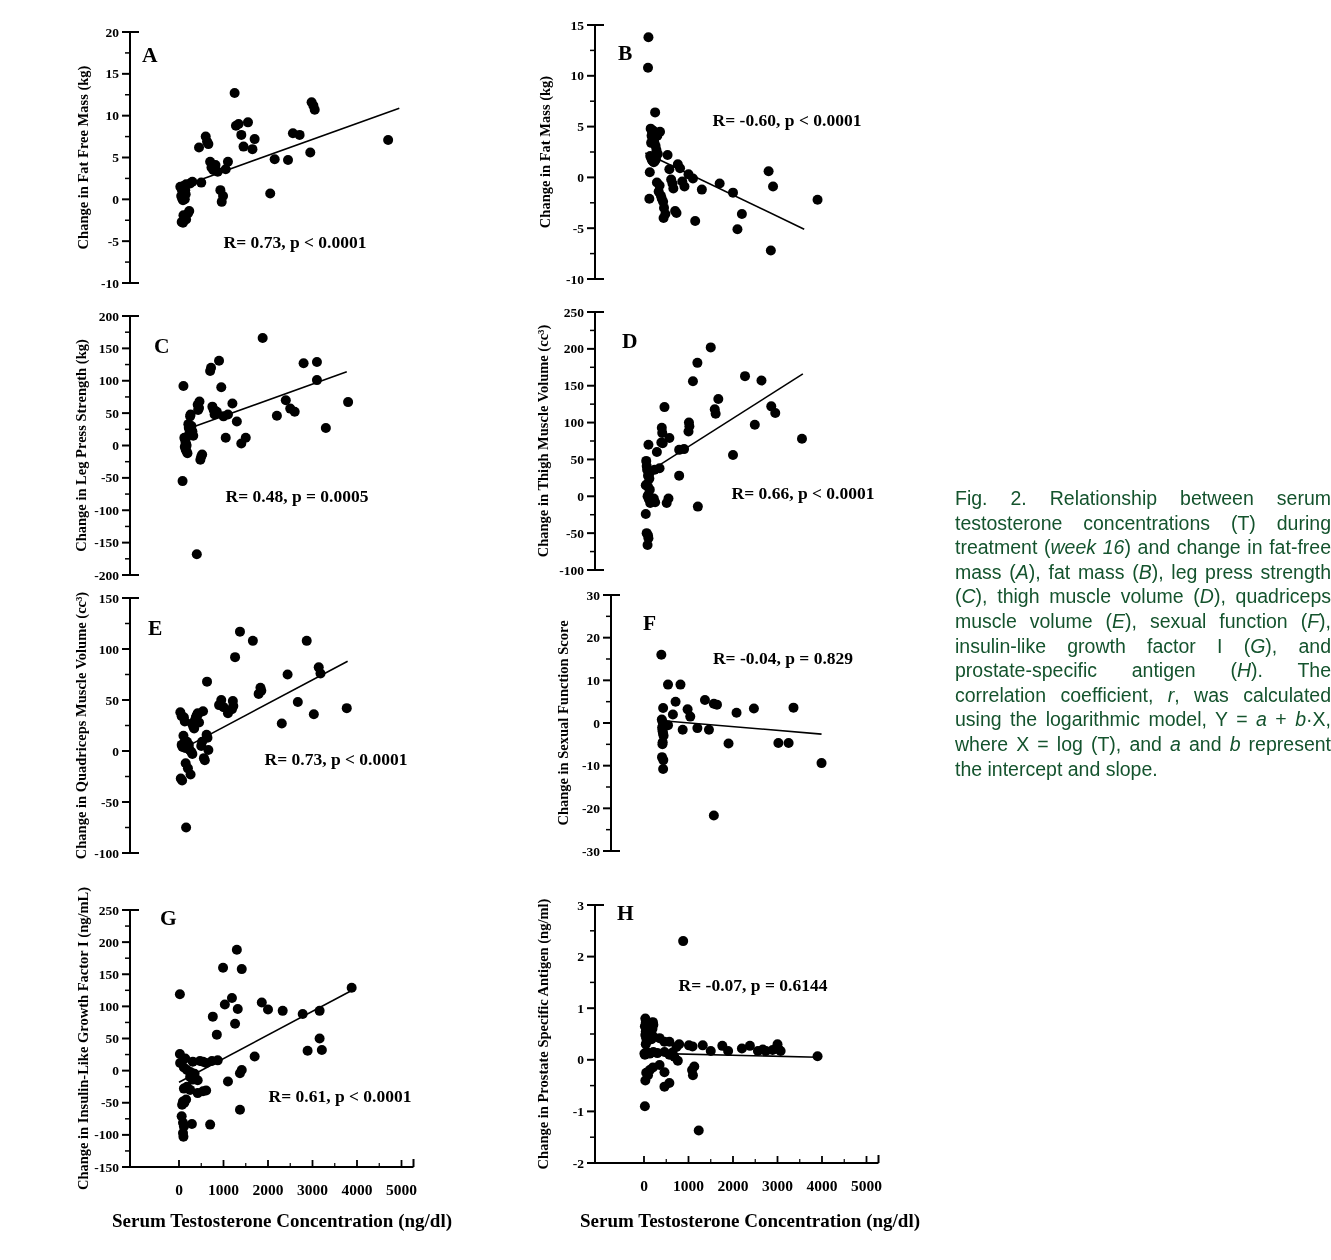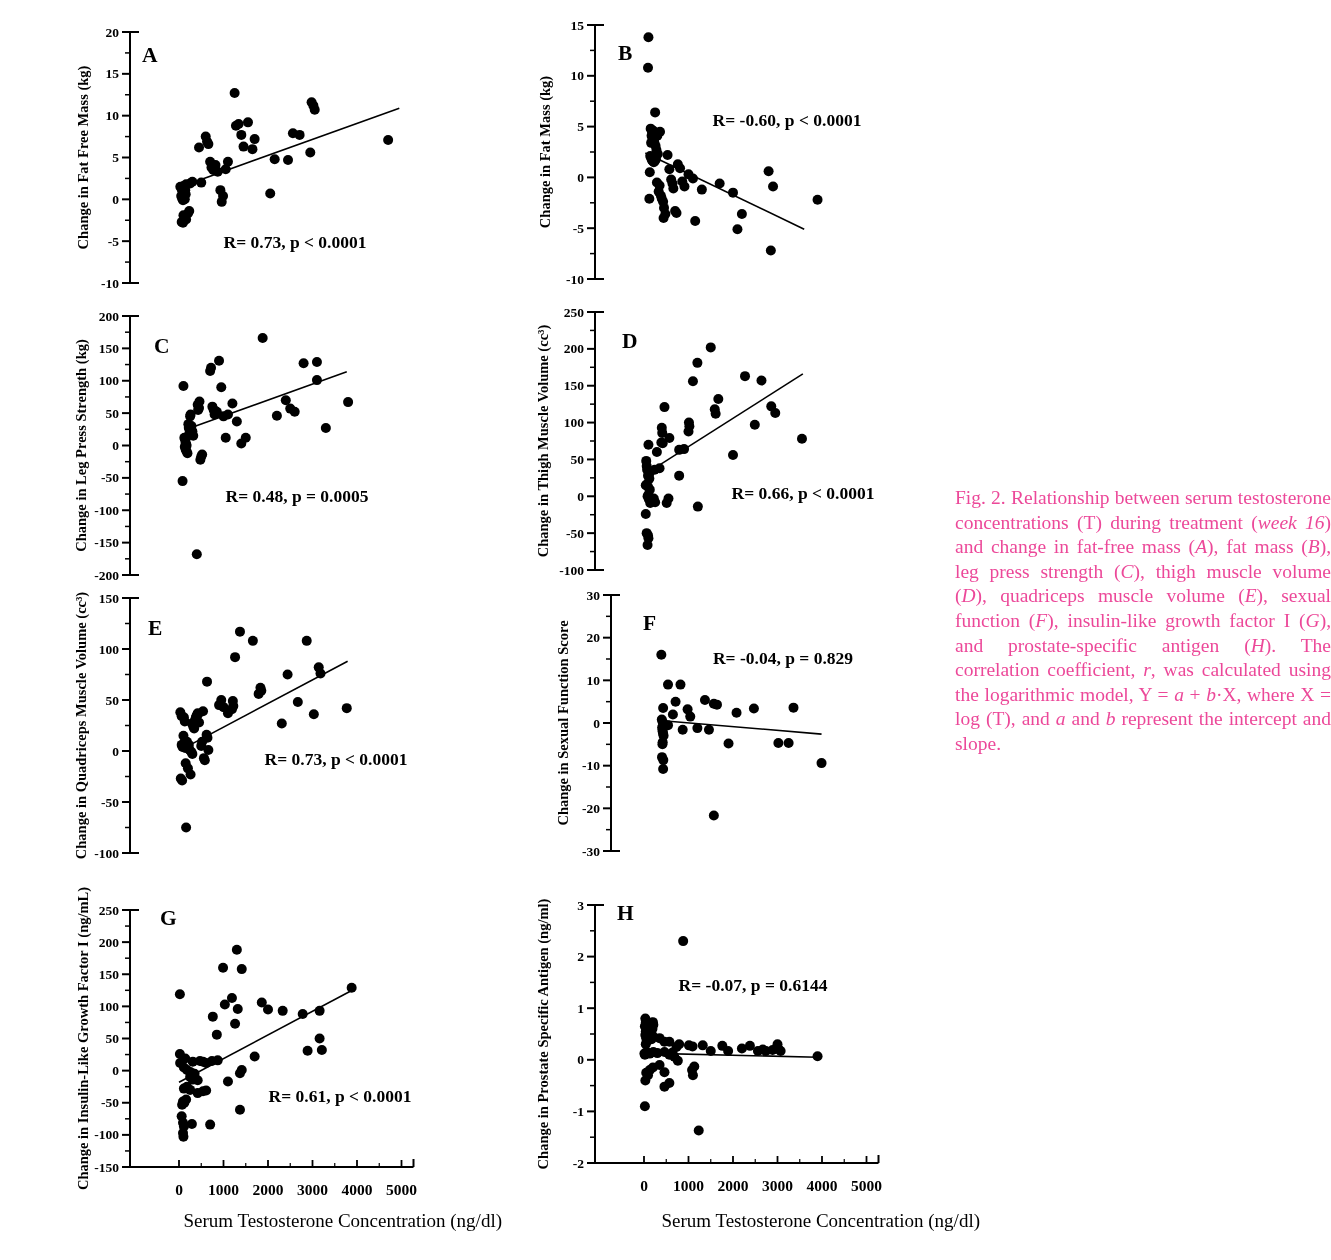--- a/index.html
+++ b/index.html
@@ -3,27 +3,27 @@
 <meta charset="utf-8">
 <style>
   html,body{margin:0;padding:0;}
   body{
     width:1331px;height:1260px;position:relative;background:#ffffff;
     font-family:"Liberation Serif",serif;overflow:hidden;
   }
   .panel{position:absolute;text-decoration:underline;}
   svg text{font-family:"Liberation Serif",serif;font-weight:bold;fill:#000;}
   .xtitle{
-    position:absolute;text-align:right;font-weight:normal;font-size:19px;
+    position:absolute;text-align:center;font-weight:bold;font-size:19px;
     color:#000;font-family:"Liberation Serif",serif;
   }
   #caption-block{
     position:absolute;left:955px;top:486px;width:376px;
-    font-size:19.5px;line-height:24.6px;color:#ec4899;text-align:justify;
-    font-family:Liberation Serif, serif;
+    font-size:19.5px;line-height:24.6px;color:#14532d;text-align:justify;
+    font-family:Liberation Sans, sans-serif;
   }
 </style>
 </head>
 <body>
 
 <div class="panel" id="panel-0" style="left:62px;top:10px;width:470px;height:292px;"><svg width="470" height="292" viewBox="0 0 470 292">
       <polyline points="77,22 68,22 68,273 77,273" fill="none" stroke="#000" stroke-width="2"></polyline>
       <g>
         <line x1="60" y1="22" x2="68" y2="22" stroke="#000" stroke-width="2"></line>
         <text x="57" y="26.5" text-anchor="end" font-size="13.5">20</text>

